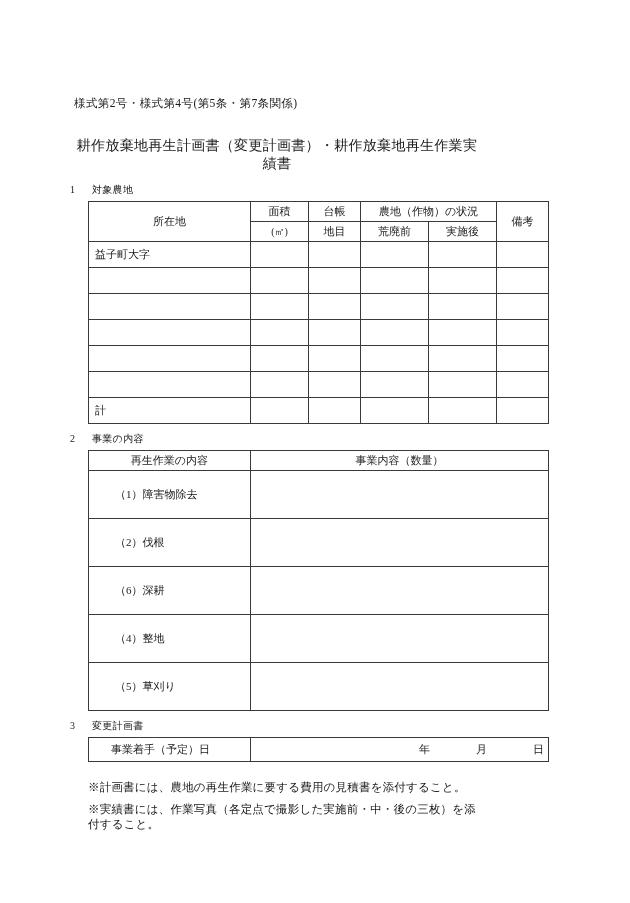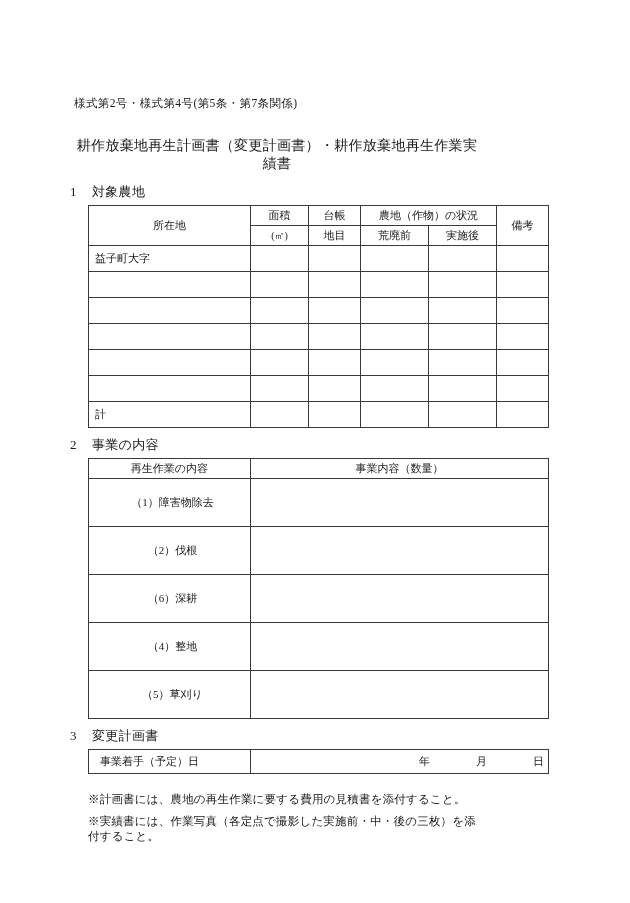--- a/index.html
+++ b/index.html
@@ -28,21 +28,21 @@
     letter-spacing: 0.4px;
     margin: 0 0 26px 4px;
   }
   .doc-title {
     font-size: 14px;
     text-align: center;
     margin: 0 0 10px 0;
     letter-spacing: 0.3px;
   }
   .section-head {
-    font-size: 13px;
+    font-size: 10px;
     margin: 0 0 4px 0;
     letter-spacing: 0.3px;
   }
   .section-head .num {
     display: inline-block;
     width: 22px;
   }
   table {
     border-collapse: collapse;
     table-layout: fixed;
@@ -74,35 +74,35 @@
   
   .t2 {
     width: 460px;
     margin: 0 0 8px 18px;
   }
   .t2 .c-work { width: 162px; }
   .t2 .c-desc { width: 298px; }
   .t2 .hdr { text-align: center; height: 18px; }
   .t2 td.work-cell {
     height: 48px;
-    text-align: center;
-    padding-left: 10px;
+    text-align: left;
+    padding-left: 26px;
   }
   .t2 td.desc-cell { height: 48px; }
   
   .t3 {
     width: 460px;
     margin: 0 0 18px 18px;
   }
   .t3 .c-lbl { width: 162px; }
   .t3 .c-val { width: 298px; }
   .t3 td.lbl-cell {
     height: 24px;
     text-align: left;
-    padding-left: 11px;
+    padding-left: 22px;
   }
   .t3 td.val-cell { height: 24px; text-align: right; }
   .t3 .ymd span {
     display: inline-block;
   }
   .t3 .ymd .y { margin-right: 46px; }
   .t3 .ymd .m { margin-right: 46px; }
   .notes {
     margin: 0 0 0 18px;
     font-size: 11.5px;

